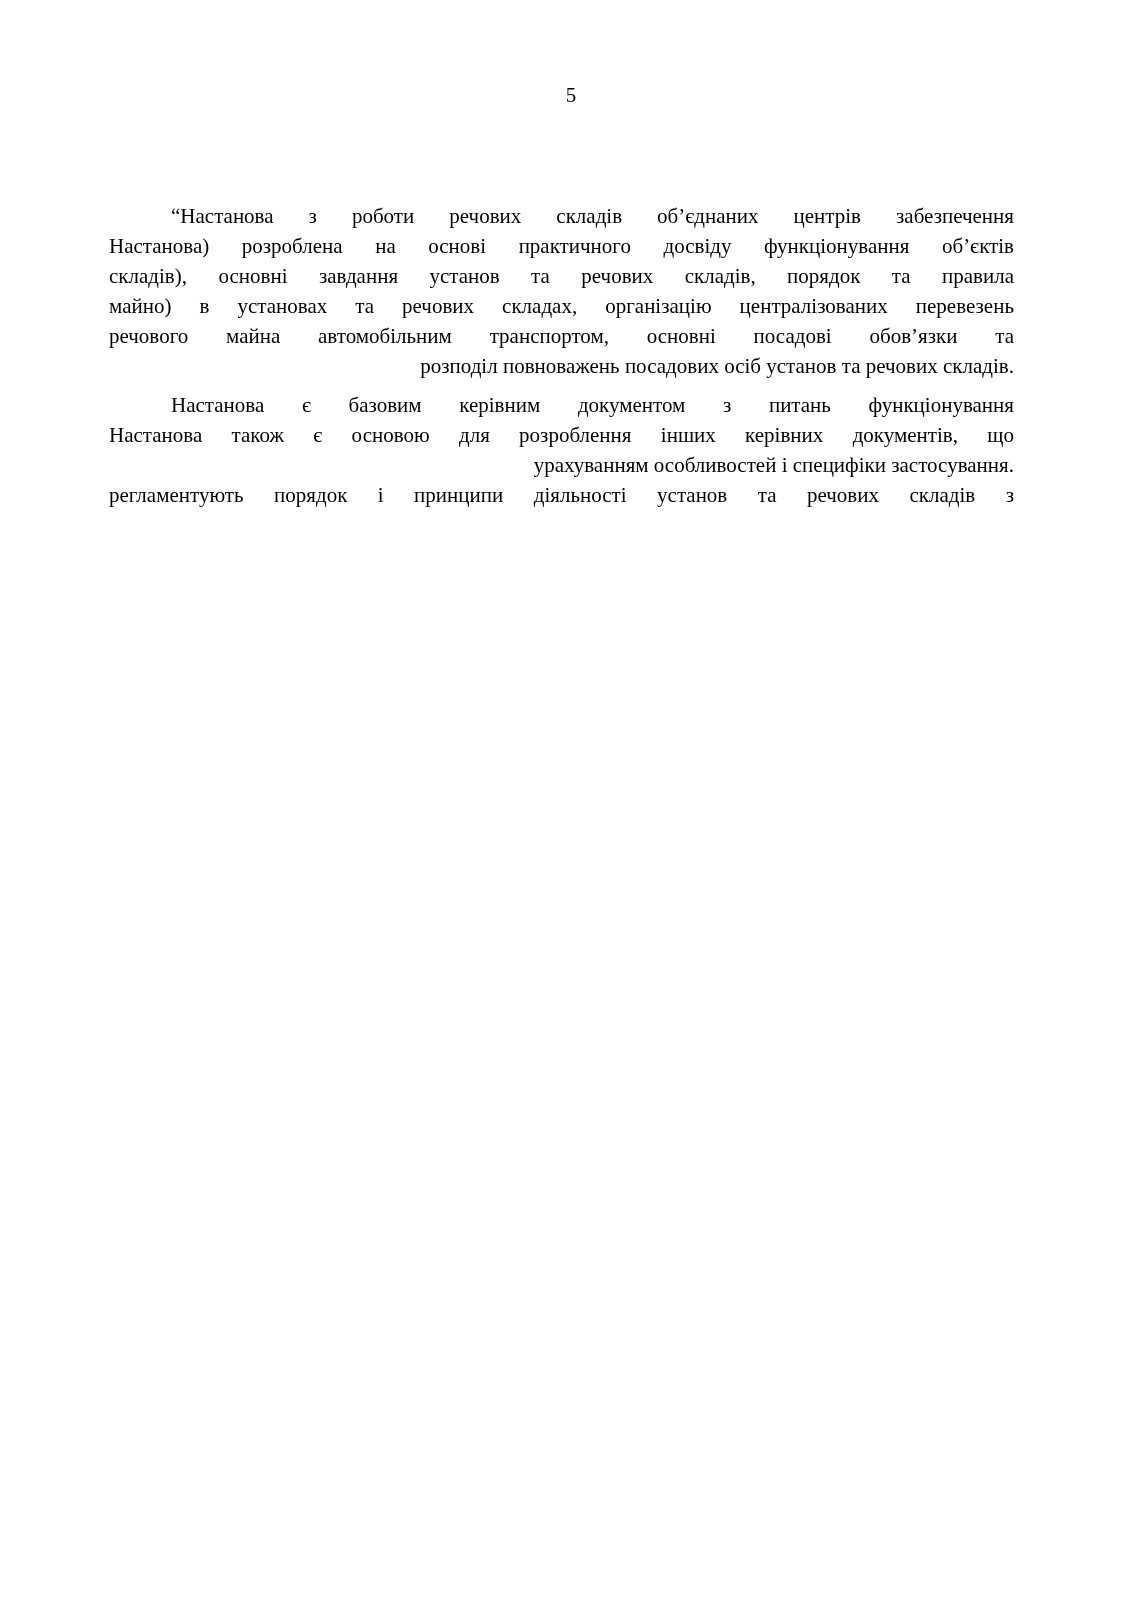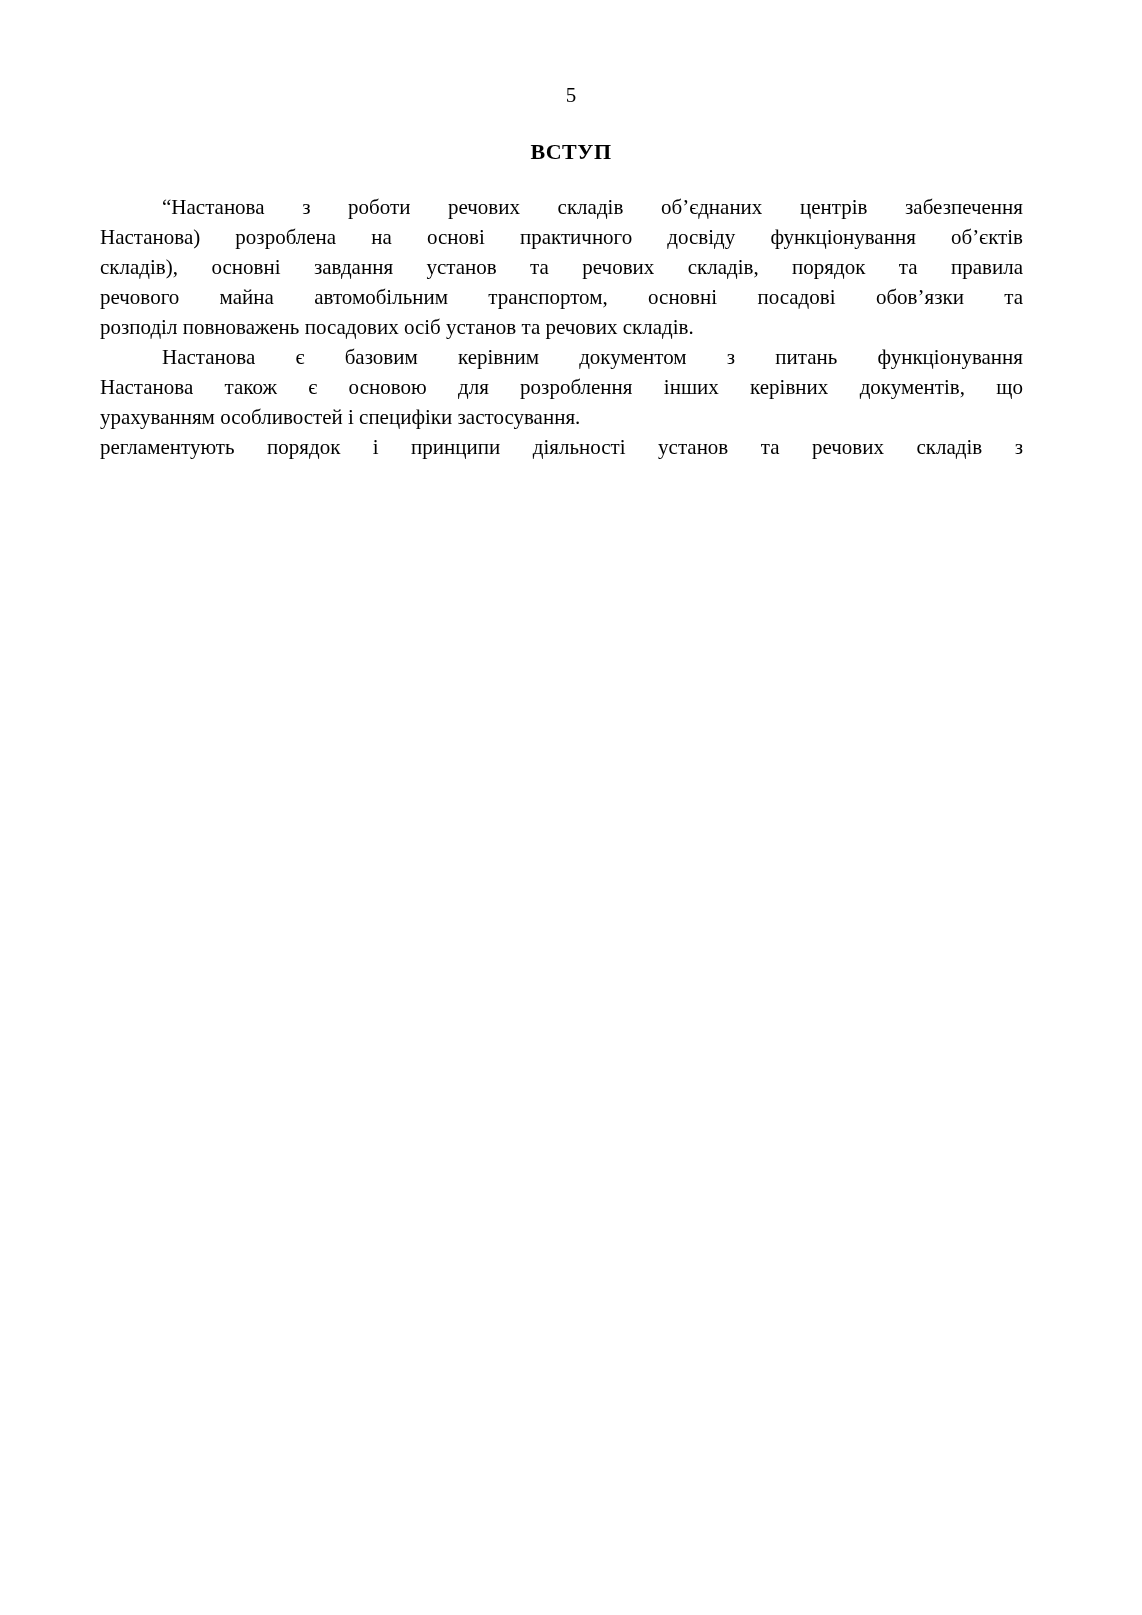--- a/index.html
+++ b/index.html
@@ -36,52 +36,52 @@
     font-weight: bold;
     letter-spacing: 0.5px;
   }
   .doc-body {
     position: absolute;
     top: 192px;
     left: 100px;
     width: 923px;
   }
   .paragraph {
-    margin: 0;
+    margin: 9px;
     padding: 0;
   }
   .line {
     text-align: justify;
     text-align-last: justify;
     height: 30px;
     overflow: visible;
   }
   .line.indent {
     text-indent: 62px;
   }
   .line.last {
-    text-align: left;
+    text-align: right;
     text-align-last: auto;
   }
 </style>
 </head>
 <body>
 
 <div class="page">
 
   <div class="page-number">5</div>
 
-  <h1 class="doc-title">ВСТУП</h1>
 
   <div class="doc-body">
 
     <div class="paragraph">
       <div class="line indent">“Настанова з роботи речових складів об’єднаних центрів забезпечення</div>
       <div class="line">Настанова) розроблена на основі практичного досвіду функціонування об’єктів</div>
       <div class="line">складів), основні завдання установ та речових складів, порядок та правила</div>
+      <div class="line">майно) в установах та речових складах, організацію централізованих перевезень</div>
       <div class="line">речового майна автомобільним транспортом, основні посадові обов’язки та</div>
       <div class="line last">розподіл повноважень посадових осіб установ та речових складів.</div>
     </div>
 
     <div class="paragraph">
       <div class="line indent">Настанова є базовим керівним документом з питань функціонування</div>
       <div class="line">Настанова також є основою для розроблення інших керівних документів, що</div>
       <div class="line last">урахуванням особливостей і специфіки застосування.</div>
       <div class="line">регламентують порядок і принципи діяльності установ та речових складів з</div>
     </div>

